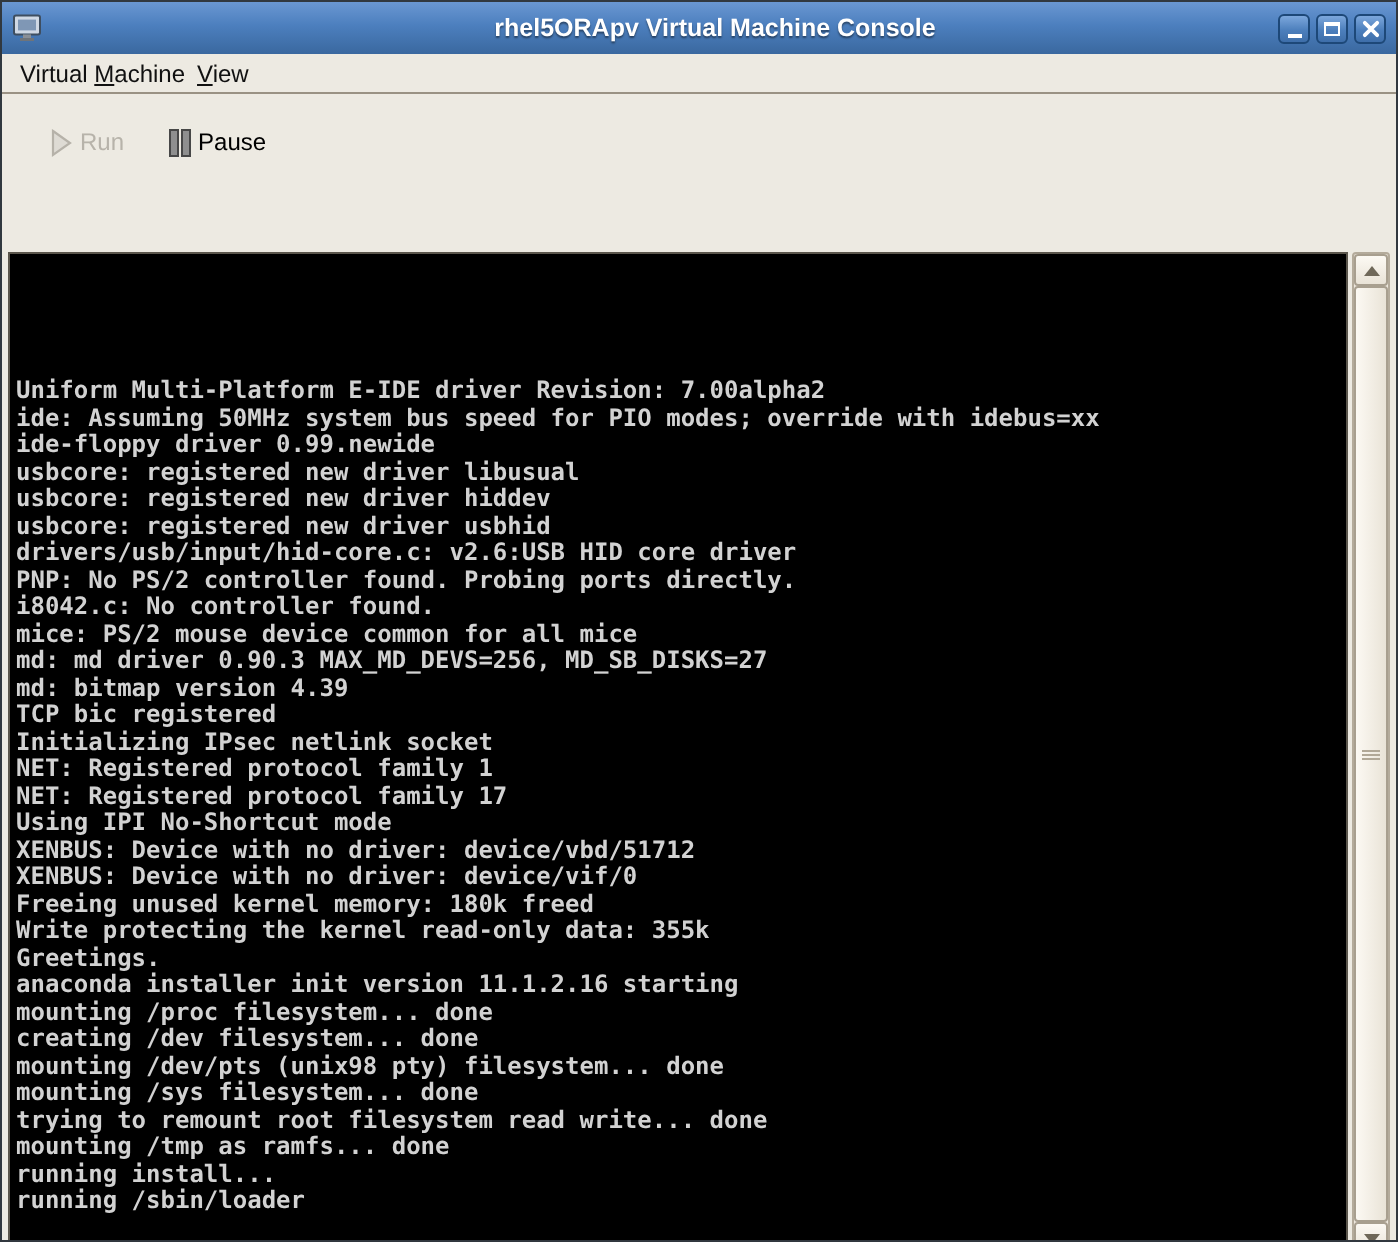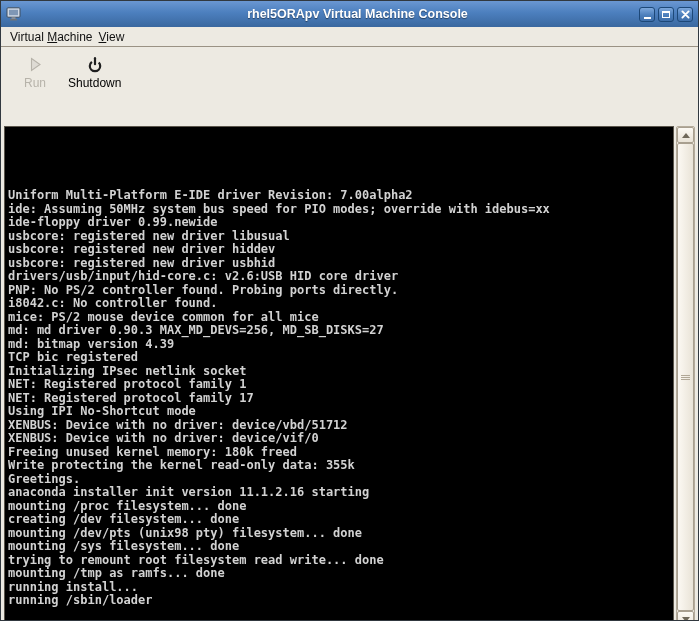--- a/index.html
+++ b/index.html
@@ -54,21 +54,21 @@
   .menu-item { cursor: default; white-space: pre; }
   .menu-item .mn { text-decoration: underline; }
   
   .toolbar {
     height: 47px; flex: 0 0 47px;
     display: flex; align-items: stretch;
     padding: 3px 0 2px 14px; gap: 4px;
     background: #edeae2;
   }
   .tool-btn {
-    display: flex; flex-direction: column;
+    display: flex; flex-direction: row;
     align-items: center; justify-content: flex-end;
     gap: 3px; padding: 2px 9px;
     background: transparent; border: none;
     font-family: "Liberation Sans", sans-serif;
     font-size: 12px; color: #000000;
   }
   .tool-btn .ticon { height: 17px; display: flex; align-items: center; }
   .tool-btn.disabled { color: #b7b3aa; }
   
   .content {
@@ -164,26 +164,26 @@
     <button class="tool-btn disabled">
       <span class="ticon">
         <svg width="13" height="15" viewBox="0 0 13 15">
           <path d="M2.5 1.5 L11 7.5 L2.5 13.5 Z" fill="#dedbd4" stroke="#b6b2a9" stroke-width="1.1"></path>
         </svg>
       </span>
       <span>Run</span>
     </button>
     <button class="tool-btn">
       <span class="ticon">
-        <svg width="16" height="16" viewBox="0 0 16 16">
-          <circle cx="8" cy="9" r="5.2" fill="none" stroke="#1f1f1f" stroke-width="2.2" stroke-dasharray="24.47 8.2" stroke-dashoffset="28.57" transform="rotate(-90 8 9)"></circle>
-          <line x1="8" y1="1.2" x2="8" y2="7.2" stroke="#1f1f1f" stroke-width="2.2" stroke-linecap="round"></line>
+        <svg width="12" height="15" viewBox="0 0 12 15">
+          <rect x="1" y="1" width="4" height="13" fill="#8f8f8f" stroke="#474747" stroke-width="1"></rect>
+          <rect x="7" y="1" width="4" height="13" fill="#8f8f8f" stroke="#474747" stroke-width="1"></rect>
         </svg>
       </span>
-      <span>Shutdown</span>
+      <span>Pause</span>
     </button>
   </div>
 
   <div class="content">
     <div class="console-row">
       <div class="console">
         <pre>Uniform Multi-Platform E-IDE driver Revision: 7.00alpha2
 ide: Assuming 50MHz system bus speed for PIO modes; override with idebus=xx
 ide-floppy driver 0.99.newide
 usbcore: registered new driver libusual

